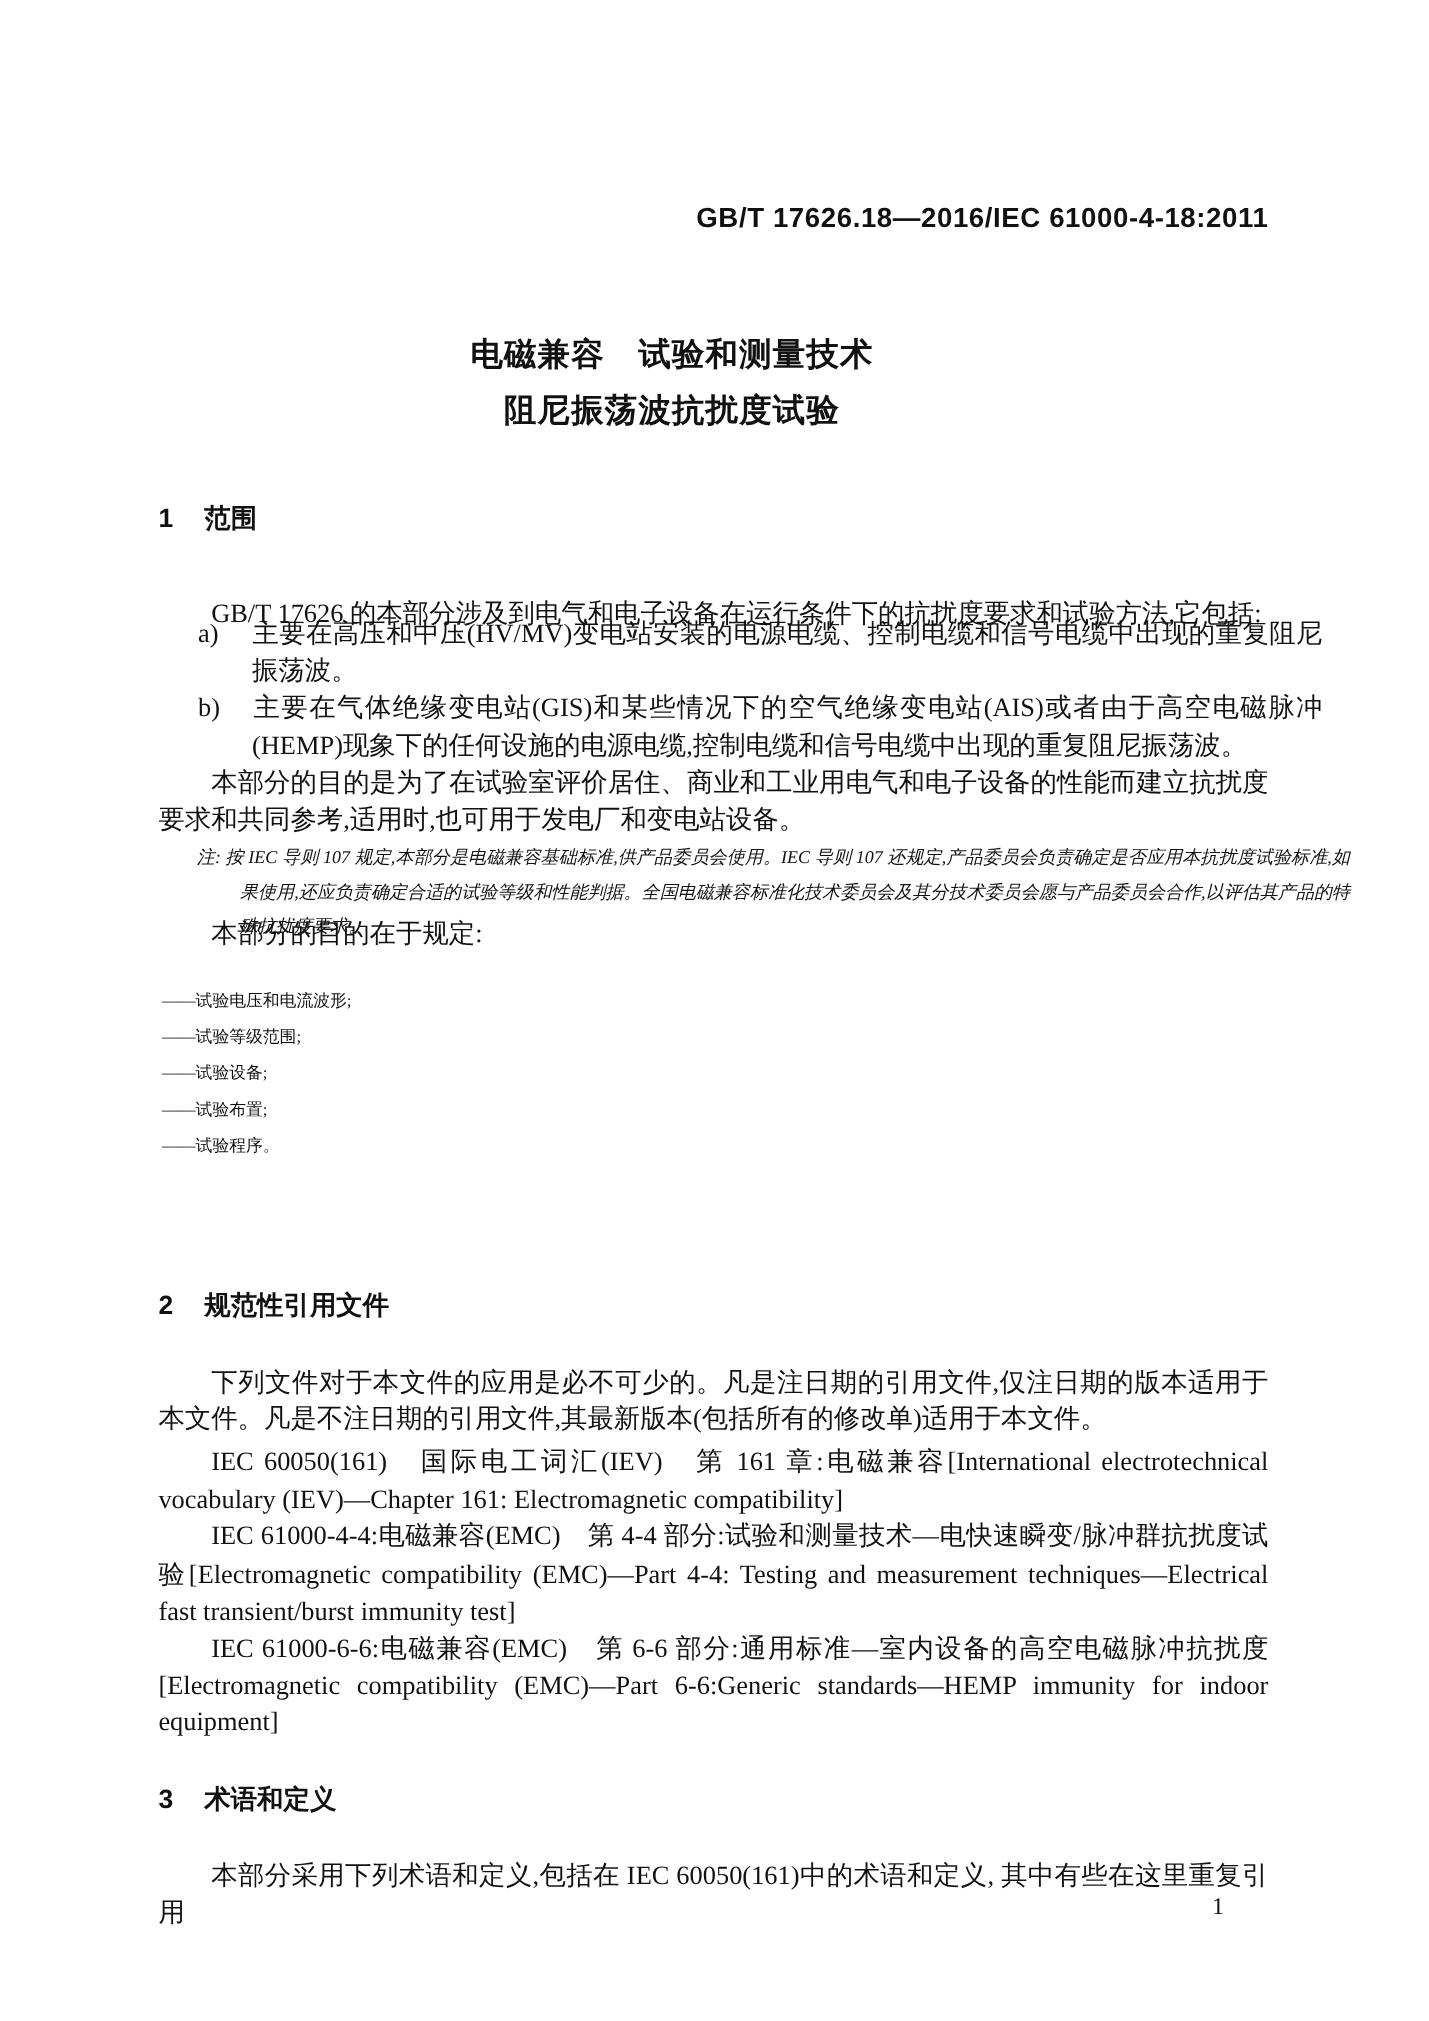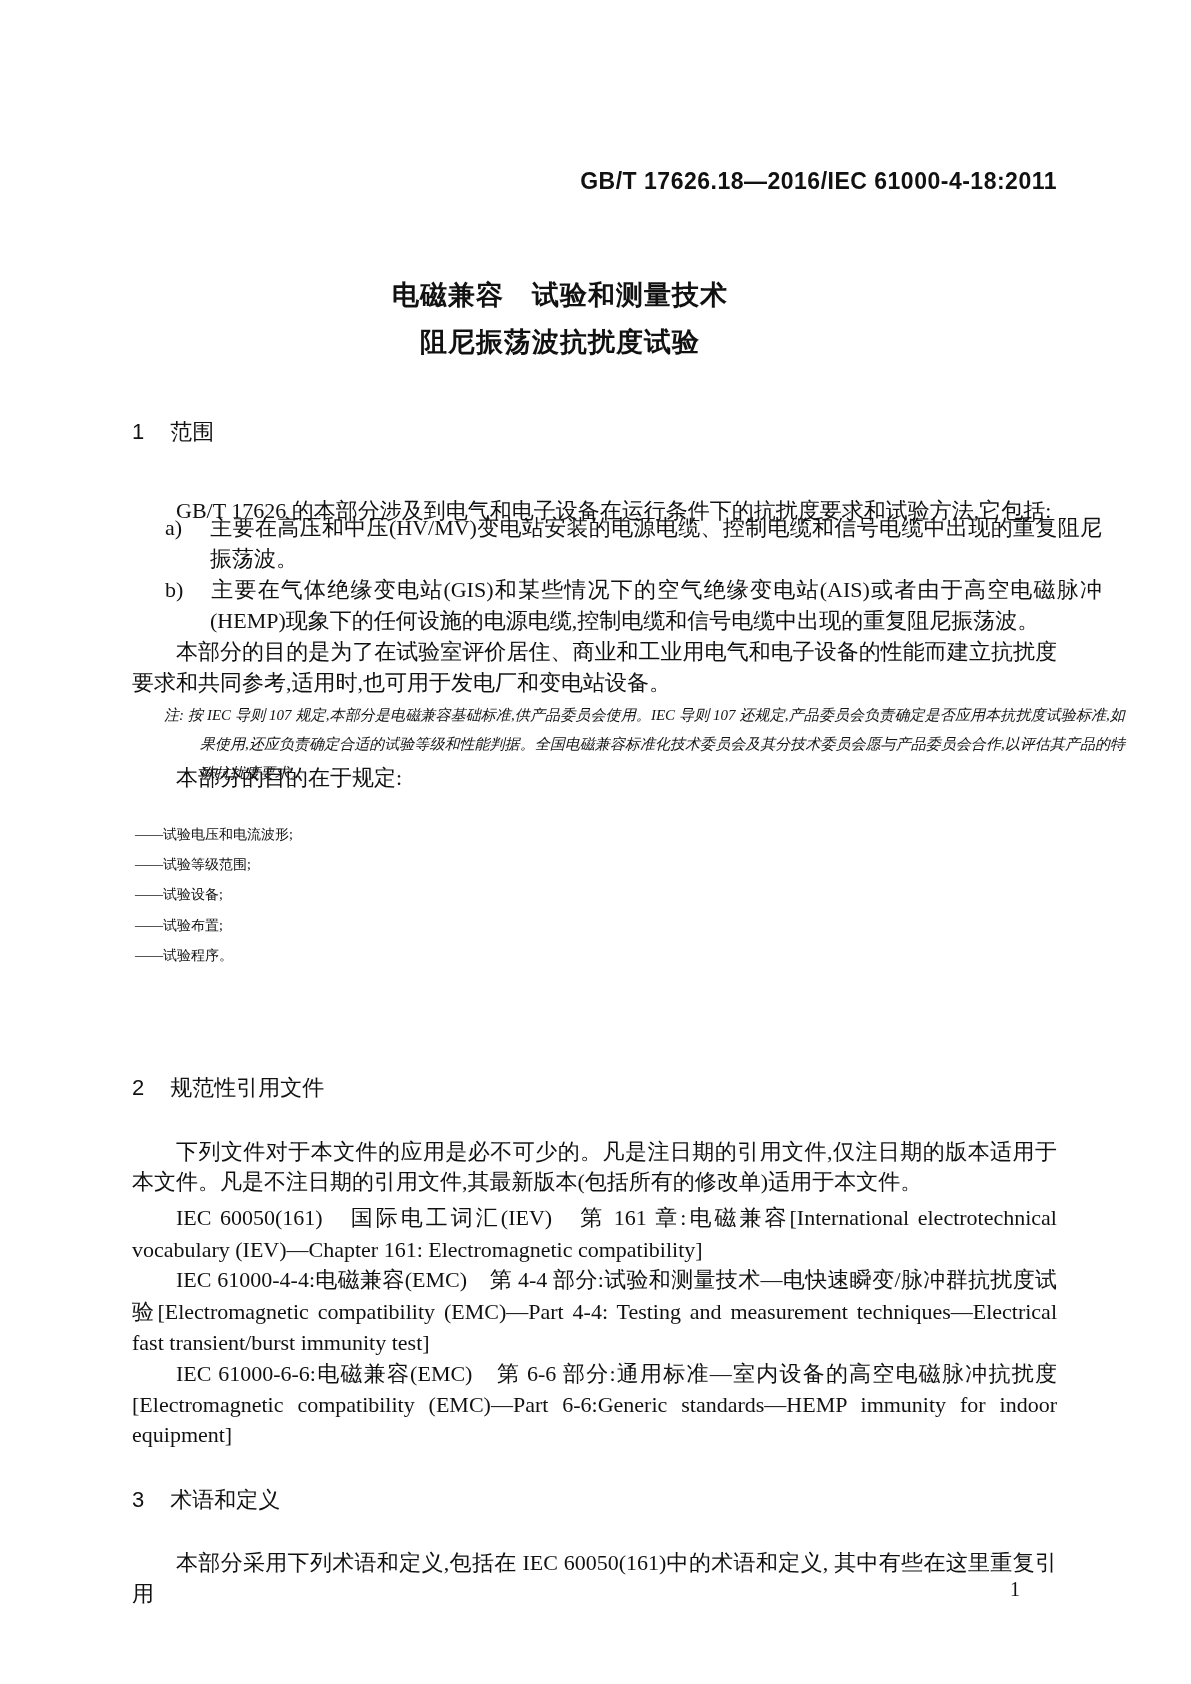--- a/index.html
+++ b/index.html
@@ -19,21 +19,21 @@
     text-align:right;
     font-weight:bold;font-size:23px;letter-spacing:.5px;
   }
   .title-block{
     left:35px;top:224px;width:1050px;
     text-align:center;
     font-weight:bold;font-size:27px;line-height:47px;
     letter-spacing:1px;
   }
   .sec-heading{
-    font-weight:normal;font-size:22px;line-height:26px;
+    font-weight:bold;font-size:22px;line-height:26px;
   }
   .sec-heading .sec-num{display:inline-block;margin-right:26px;}
   .body-par{
     left:132px;width:925px;
     font-size:22px;line-height:31px;
     text-align:justify;text-justify:inter-ideograph;
     text-indent:44px;
   }
   .hang-item{
     left:165px;width:892px;

